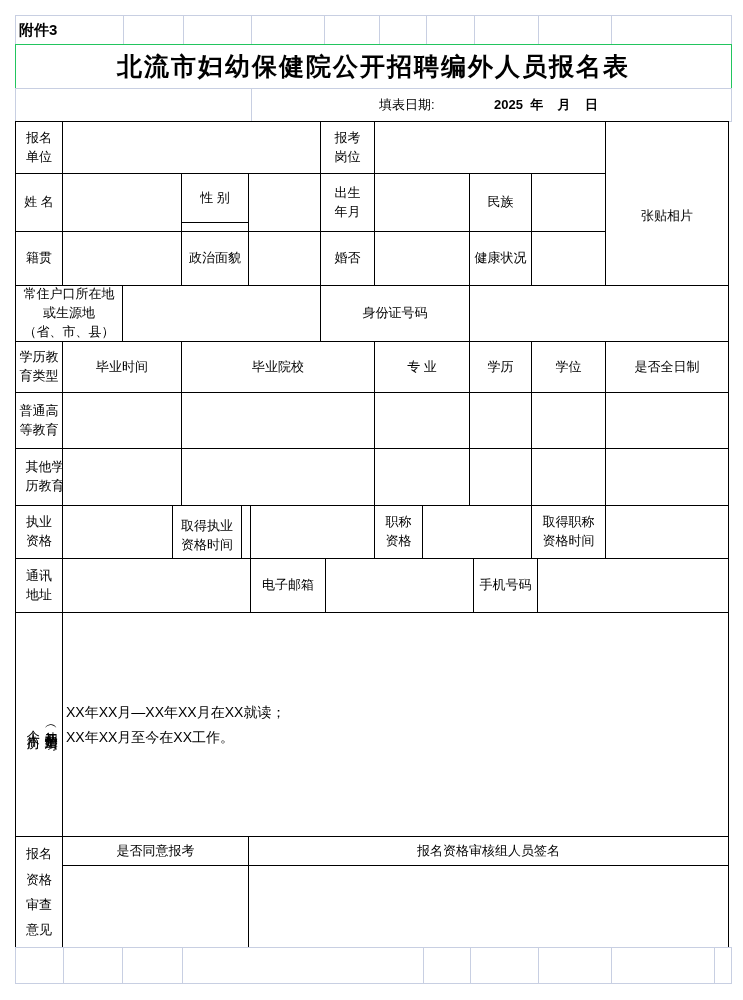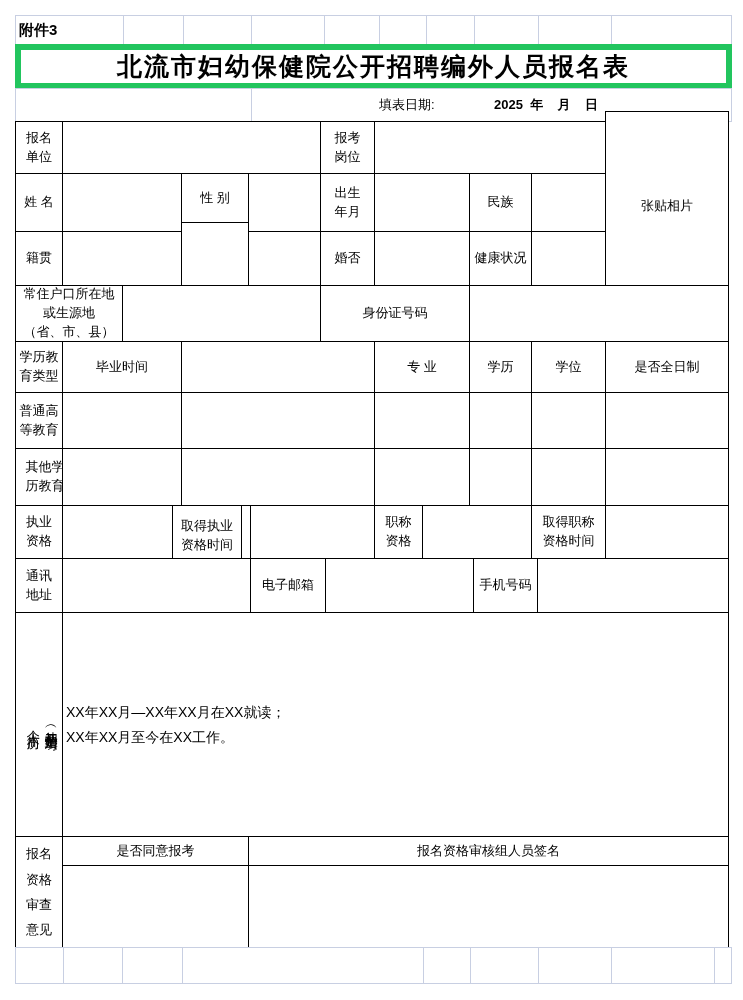--- a/index.html
+++ b/index.html
@@ -11,21 +11,21 @@
   .gridbox{position:absolute;box-sizing:border-box;border:1px solid #c8cfe2;background:#fff;}
   .gv{position:absolute;width:1px;background:#c8cfe2;top:0;bottom:0;}
   
   .cell{
     position:absolute;box-sizing:border-box;border:1px solid #000;background:#fff;
     display:flex;align-items:center;justify-content:center;
     text-align:center;font-size:13px;line-height:1.45;white-space:pre-line;
   }
   .cell.blank{}
   .title-box{
-    position:absolute;box-sizing:border-box;border:6px solid #22c55e;
+    position:absolute;box-sizing:border-box;border:1px solid #22c55e;
     display:flex;align-items:center;justify-content:center;
     font-family:Liberation Serif, serif;
     font-weight:bold;font-size:25px;letter-spacing:2px;white-space:nowrap;
   }
   .attach{display:flex;align-items:center;padding-left:3px;font-weight:bold;font-size:15px;}
   .abs{position:absolute;top:50%;transform:translateY(-50%);font-size:13px;}
   .pre{white-space:pre;font-weight:bold;}
   .resume-content{justify-content:flex-start;text-align:left;padding-left:3px;font-size:14px;line-height:25px;}
   .v{position:absolute;writing-mode:vertical-rl;top:50%;transform:translateY(-50%);
      font-size:13px;letter-spacing:3px;white-space:nowrap;}
@@ -58,50 +58,52 @@
     <span class="abs" style="left:363px">填表日期:</span>
     <span class="abs pre" style="left:478px">2025  年    月    日</span>
   </div>
 
   <div class="cell" style="left:15px;top:121px;width:48px;height:53px">报名
 单位</div>
   <div class="cell blank" style="left:62px;top:121px;width:259px;height:53px"></div>
   <div class="cell" style="left:320px;top:121px;width:55px;height:53px">报考
 岗位</div>
   <div class="cell blank" style="left:374px;top:121px;width:232px;height:53px"></div>
-  <div class="cell" style="left:605px;top:111px;width:124px;height:191px">张贴相片</div>
+  <div class="cell" style="left:605px;top:121px;width:124px;height:191px">张贴相片</div>
 
   <div class="cell" style="left:15px;top:173px;width:48px;height:59px">姓 名</div>
   <div class="cell blank" style="left:62px;top:173px;width:120px;height:59px"></div>
   <div class="cell" style="left:181px;top:173px;width:68px;height:50px">性 别</div>
   <div class="cell blank" style="left:248px;top:173px;width:73px;height:59px"></div>
   <div class="cell" style="left:320px;top:173px;width:55px;height:59px">出生
 年月</div>
   <div class="cell blank" style="left:374px;top:173px;width:96px;height:59px"></div>
   <div class="cell" style="left:469px;top:173px;width:63px;height:59px">民族</div>
   <div class="cell blank" style="left:531px;top:173px;width:75px;height:59px"></div>
 
   <div class="cell" style="left:15px;top:231px;width:48px;height:55px">籍贯</div>
   <div class="cell blank" style="left:62px;top:231px;width:120px;height:55px"></div>
+  <div class="cell" style="left:181px;top:231px;width:68px;height:55px">政治面貌</div>
   <div class="cell blank" style="left:248px;top:231px;width:73px;height:55px"></div>
   <div class="cell" style="left:320px;top:231px;width:55px;height:55px">婚否</div>
   <div class="cell blank" style="left:374px;top:231px;width:96px;height:55px"></div>
   <div class="cell" style="left:469px;top:231px;width:63px;height:55px">健康状况</div>
   <div class="cell blank" style="left:531px;top:231px;width:75px;height:55px"></div>
 
   <div class="cell" style="left:15px;top:285px;width:108px;height:57px">常住户口所在地
 或生源地
 （省、市、县）</div>
   <div class="cell blank" style="left:122px;top:285px;width:199px;height:57px"></div>
   <div class="cell" style="left:320px;top:285px;width:150px;height:57px">身份证号码</div>
   <div class="cell blank" style="left:469px;top:285px;width:260px;height:57px"></div>
 
   <div class="cell" style="left:15px;top:341px;width:48px;height:52px">学历教
 育类型</div>
   <div class="cell" style="left:62px;top:341px;width:120px;height:52px">毕业时间</div>
+  <div class="cell" style="left:181px;top:341px;width:194px;height:52px">毕业院校</div>
   <div class="cell" style="left:374px;top:341px;width:96px;height:52px">专 业</div>
   <div class="cell" style="left:469px;top:341px;width:63px;height:52px">学历</div>
   <div class="cell" style="left:531px;top:341px;width:75px;height:52px">学位</div>
   <div class="cell" style="left:605px;top:341px;width:124px;height:52px">是否全日制</div>
 
   <div class="cell" style="left:15px;top:392px;width:48px;height:57px">普通高
 等教育</div>
   <div class="cell blank" style="left:62px;top:392px;width:120px;height:57px"></div>
   <div class="cell blank" style="left:181px;top:392px;width:194px;height:57px"></div>
   <div class="cell blank" style="left:374px;top:392px;width:96px;height:57px"></div>

